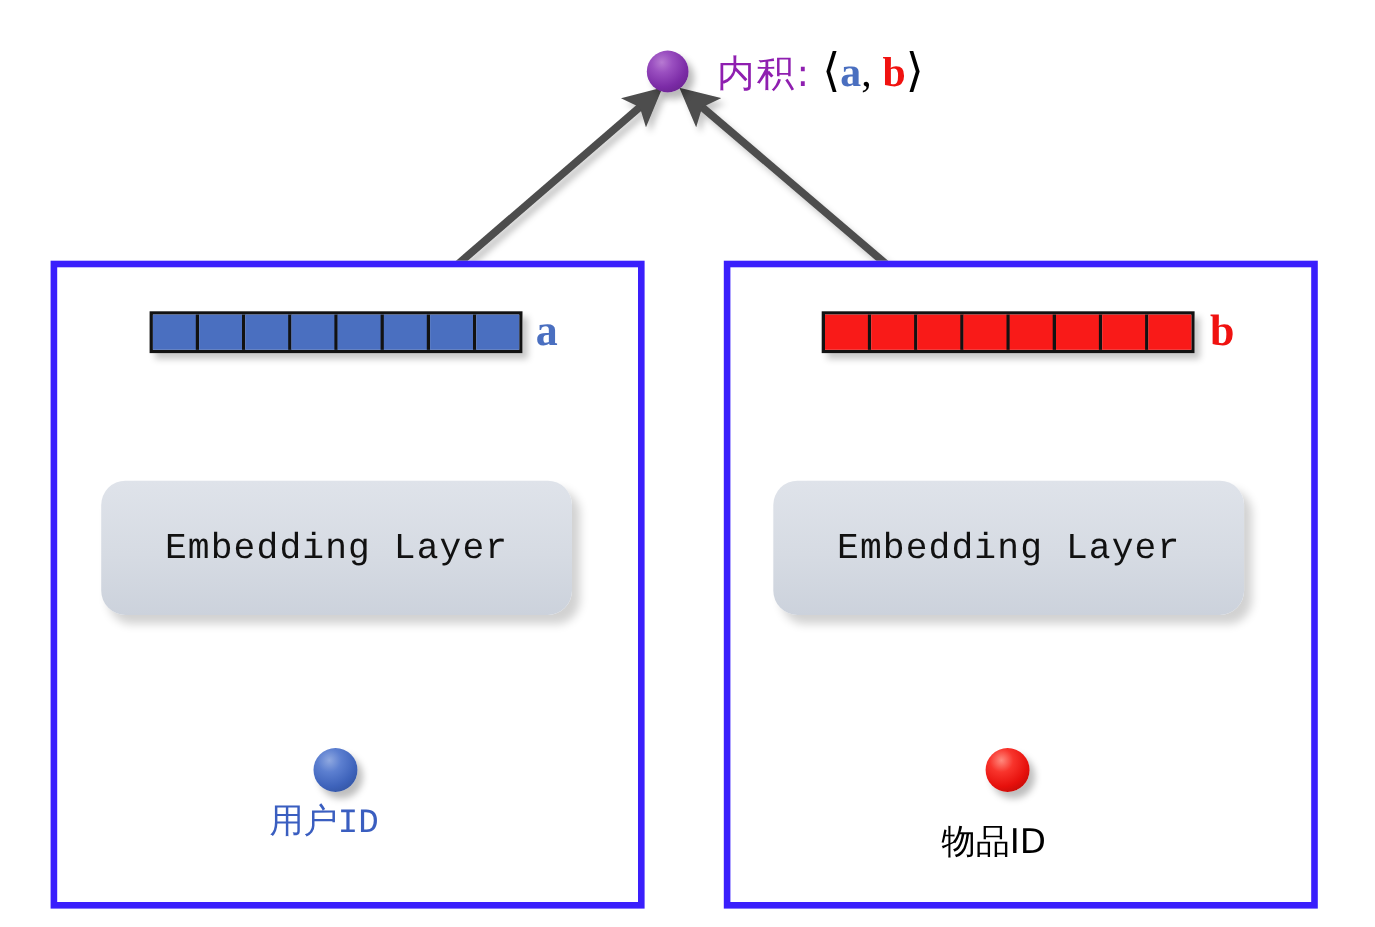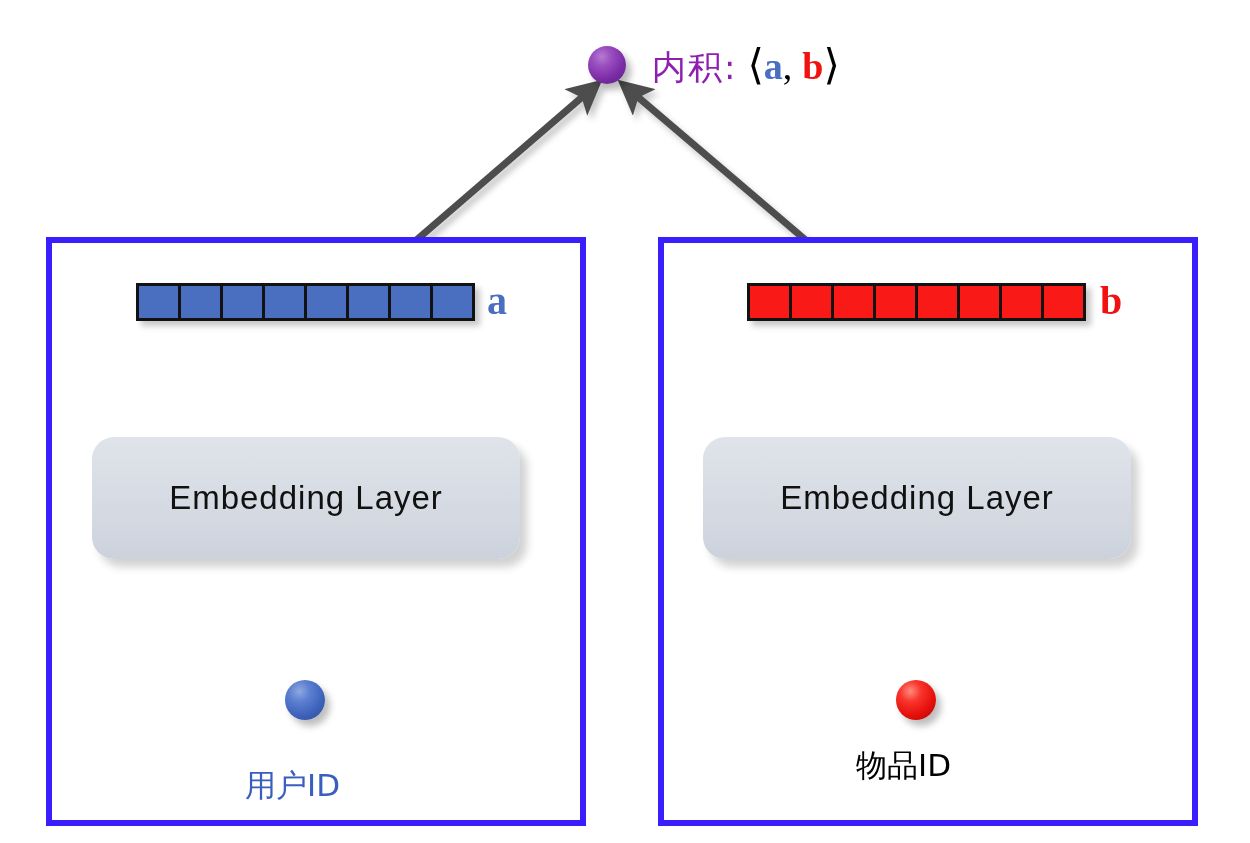--- a/index.html
+++ b/index.html
@@ -93,21 +93,21 @@
   
   .emb-box {
     position: absolute;
     border-radius: 22px;
     background: linear-gradient(180deg, #dfe3ea 0%, #d6dbe3 55%, #ccd2dc 100%);
     box-shadow: 7px 8px 9px rgba(0,0,0,0.18);
     display: flex;
     align-items: center;
     justify-content: center;
     color: #111111;
-    font-family: Liberation Sans, sans-serif;
+    font-family: Liberation Mono, monospace;
     font-size: 33px;
     letter-spacing: 1px;
     white-space: nowrap;
   }
   #emb-user { left: 92px;  top: 437px; width: 428px; height: 122px; }
   #emb-item { left: 703px; top: 437px; width: 428px; height: 122px; }
 
   
   .id-sphere {
     position: absolute;
@@ -126,21 +126,21 @@
   }
 
   
   .id-label {
     position: absolute;
     font-family: "DejaVu Sans", "Liberation Sans", sans-serif;
     font-size: 31px;
     line-height: 34px;
     white-space: nowrap;
   }
-  #idlabel-user { left: 245px; top: 768px; color: #3a5ec0; }
+  #idlabel-user { left: 245px; top: 732px; color: #3a5ec0; font-family: Liberation Mono, monospace; }
   #idlabel-item { left: 856px; top: 748px; color: #000000; }
 
   
   #arrows {
     position: absolute;
     left: 0; top: 0;
     width: 1250px; height: 843px;
     pointer-events: none;
   }
 </style>

